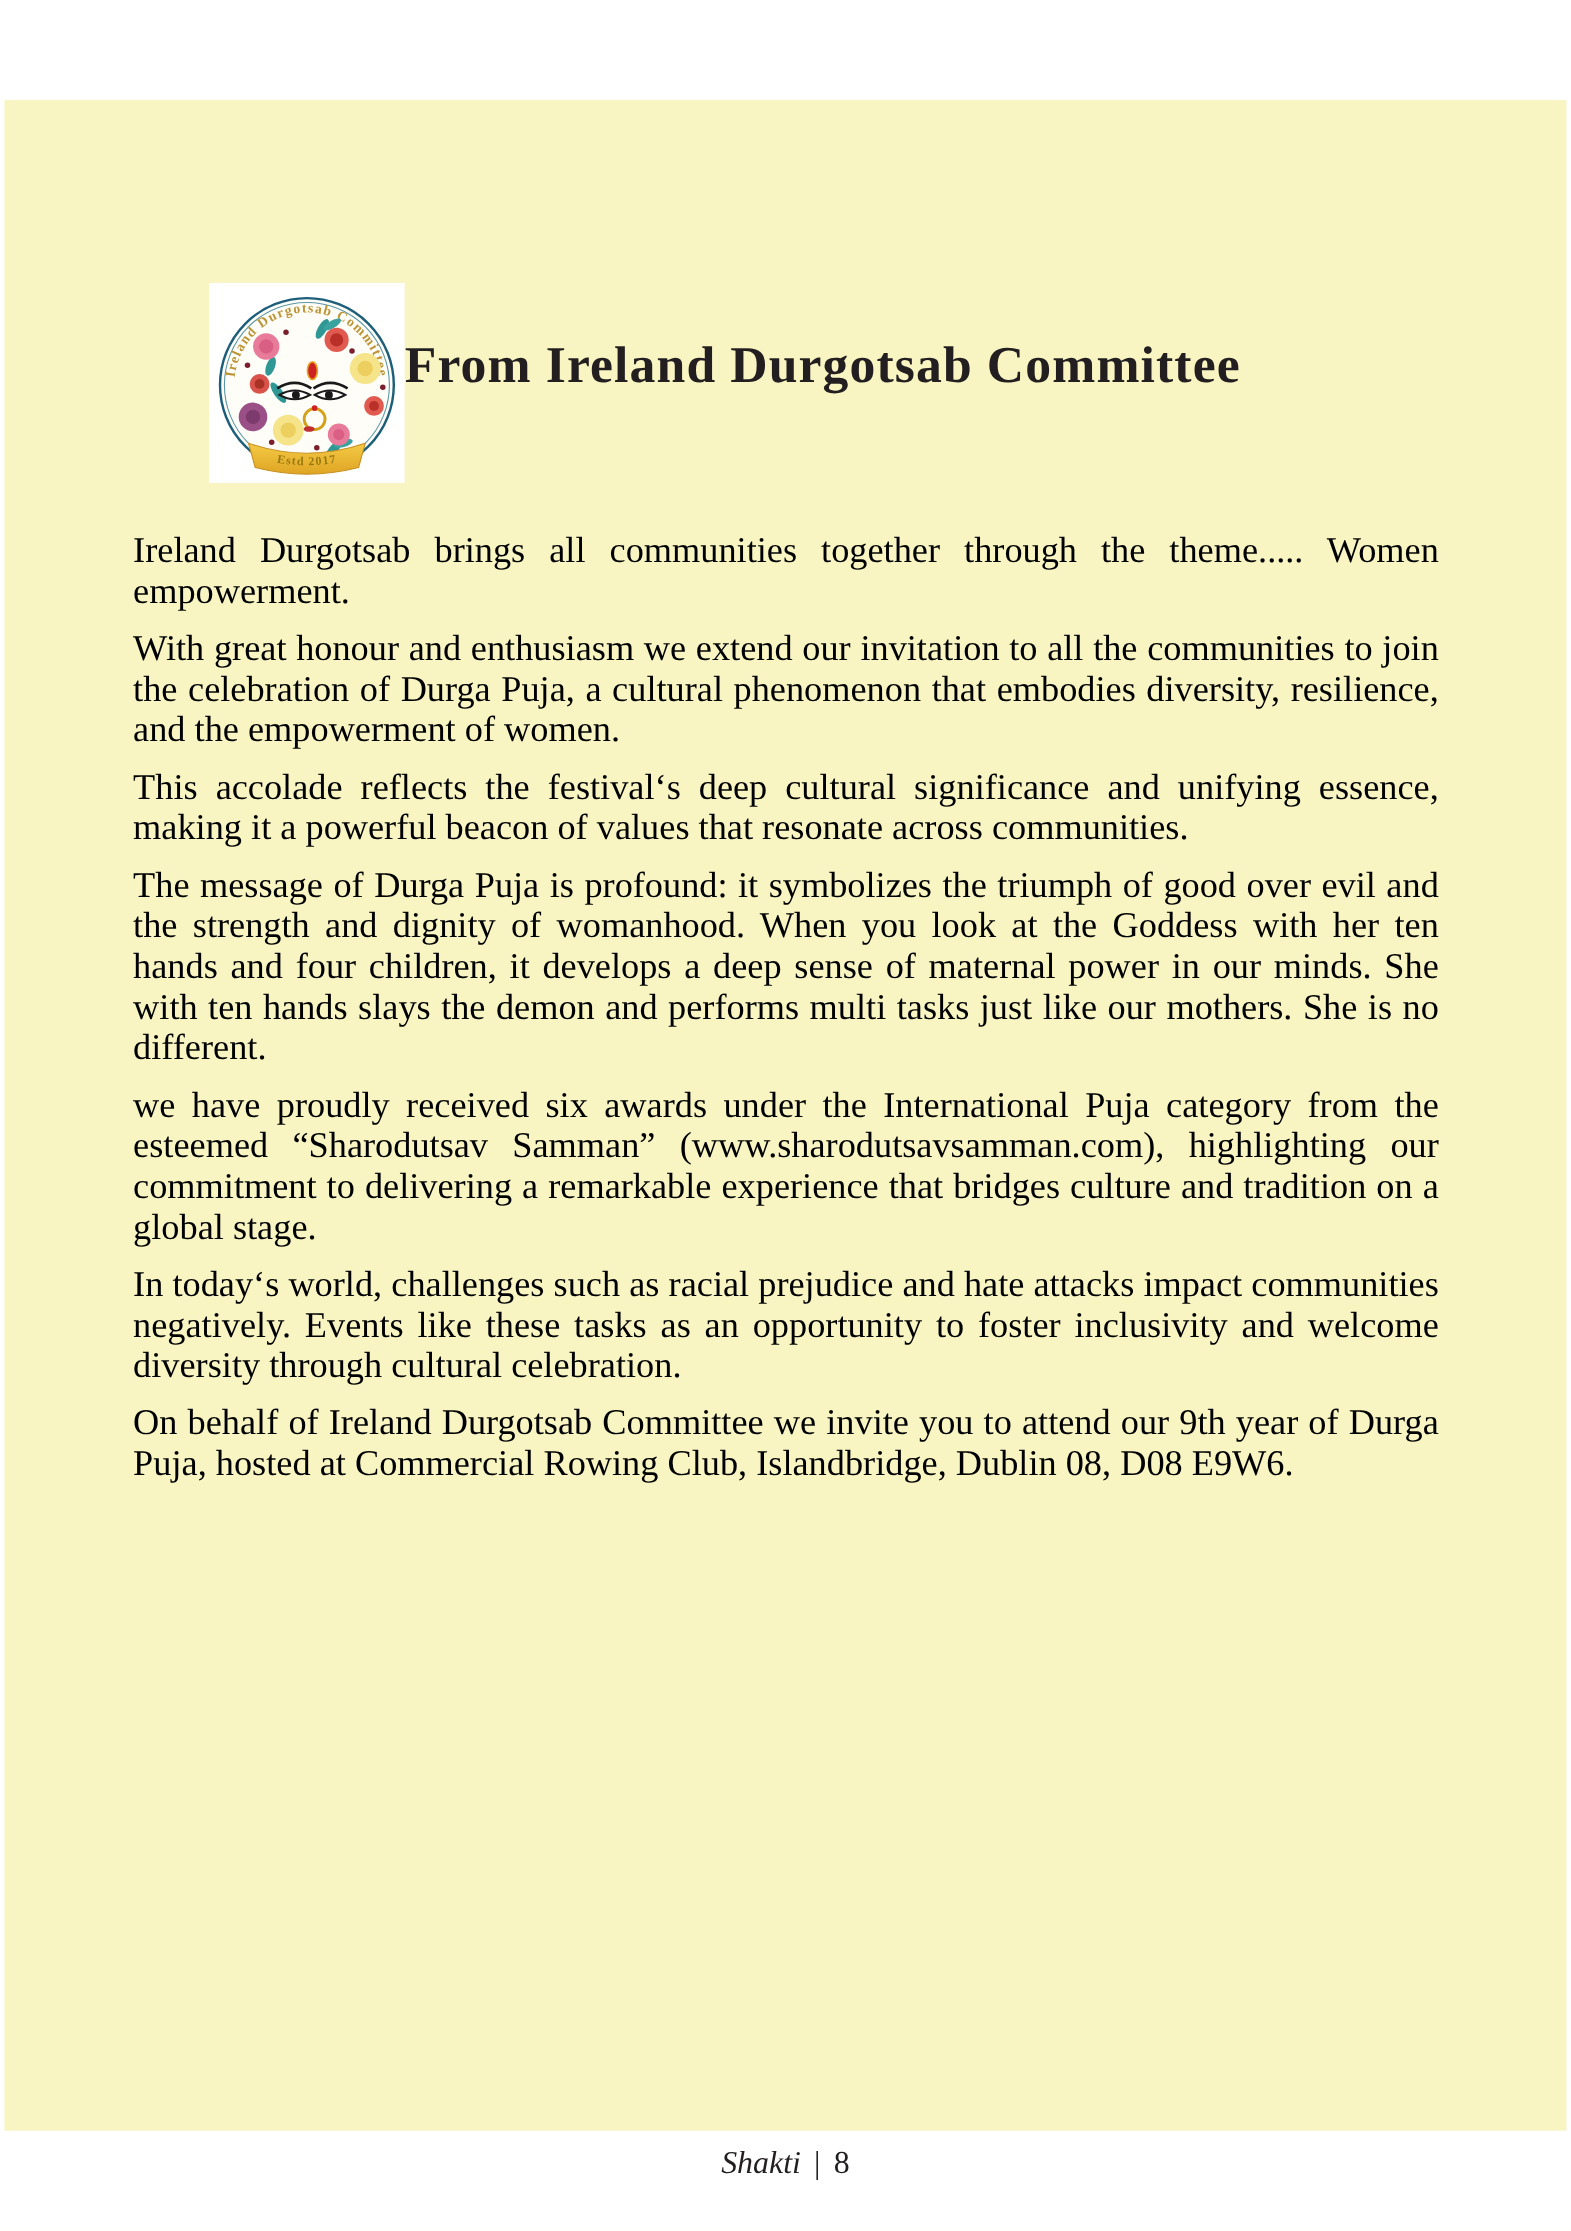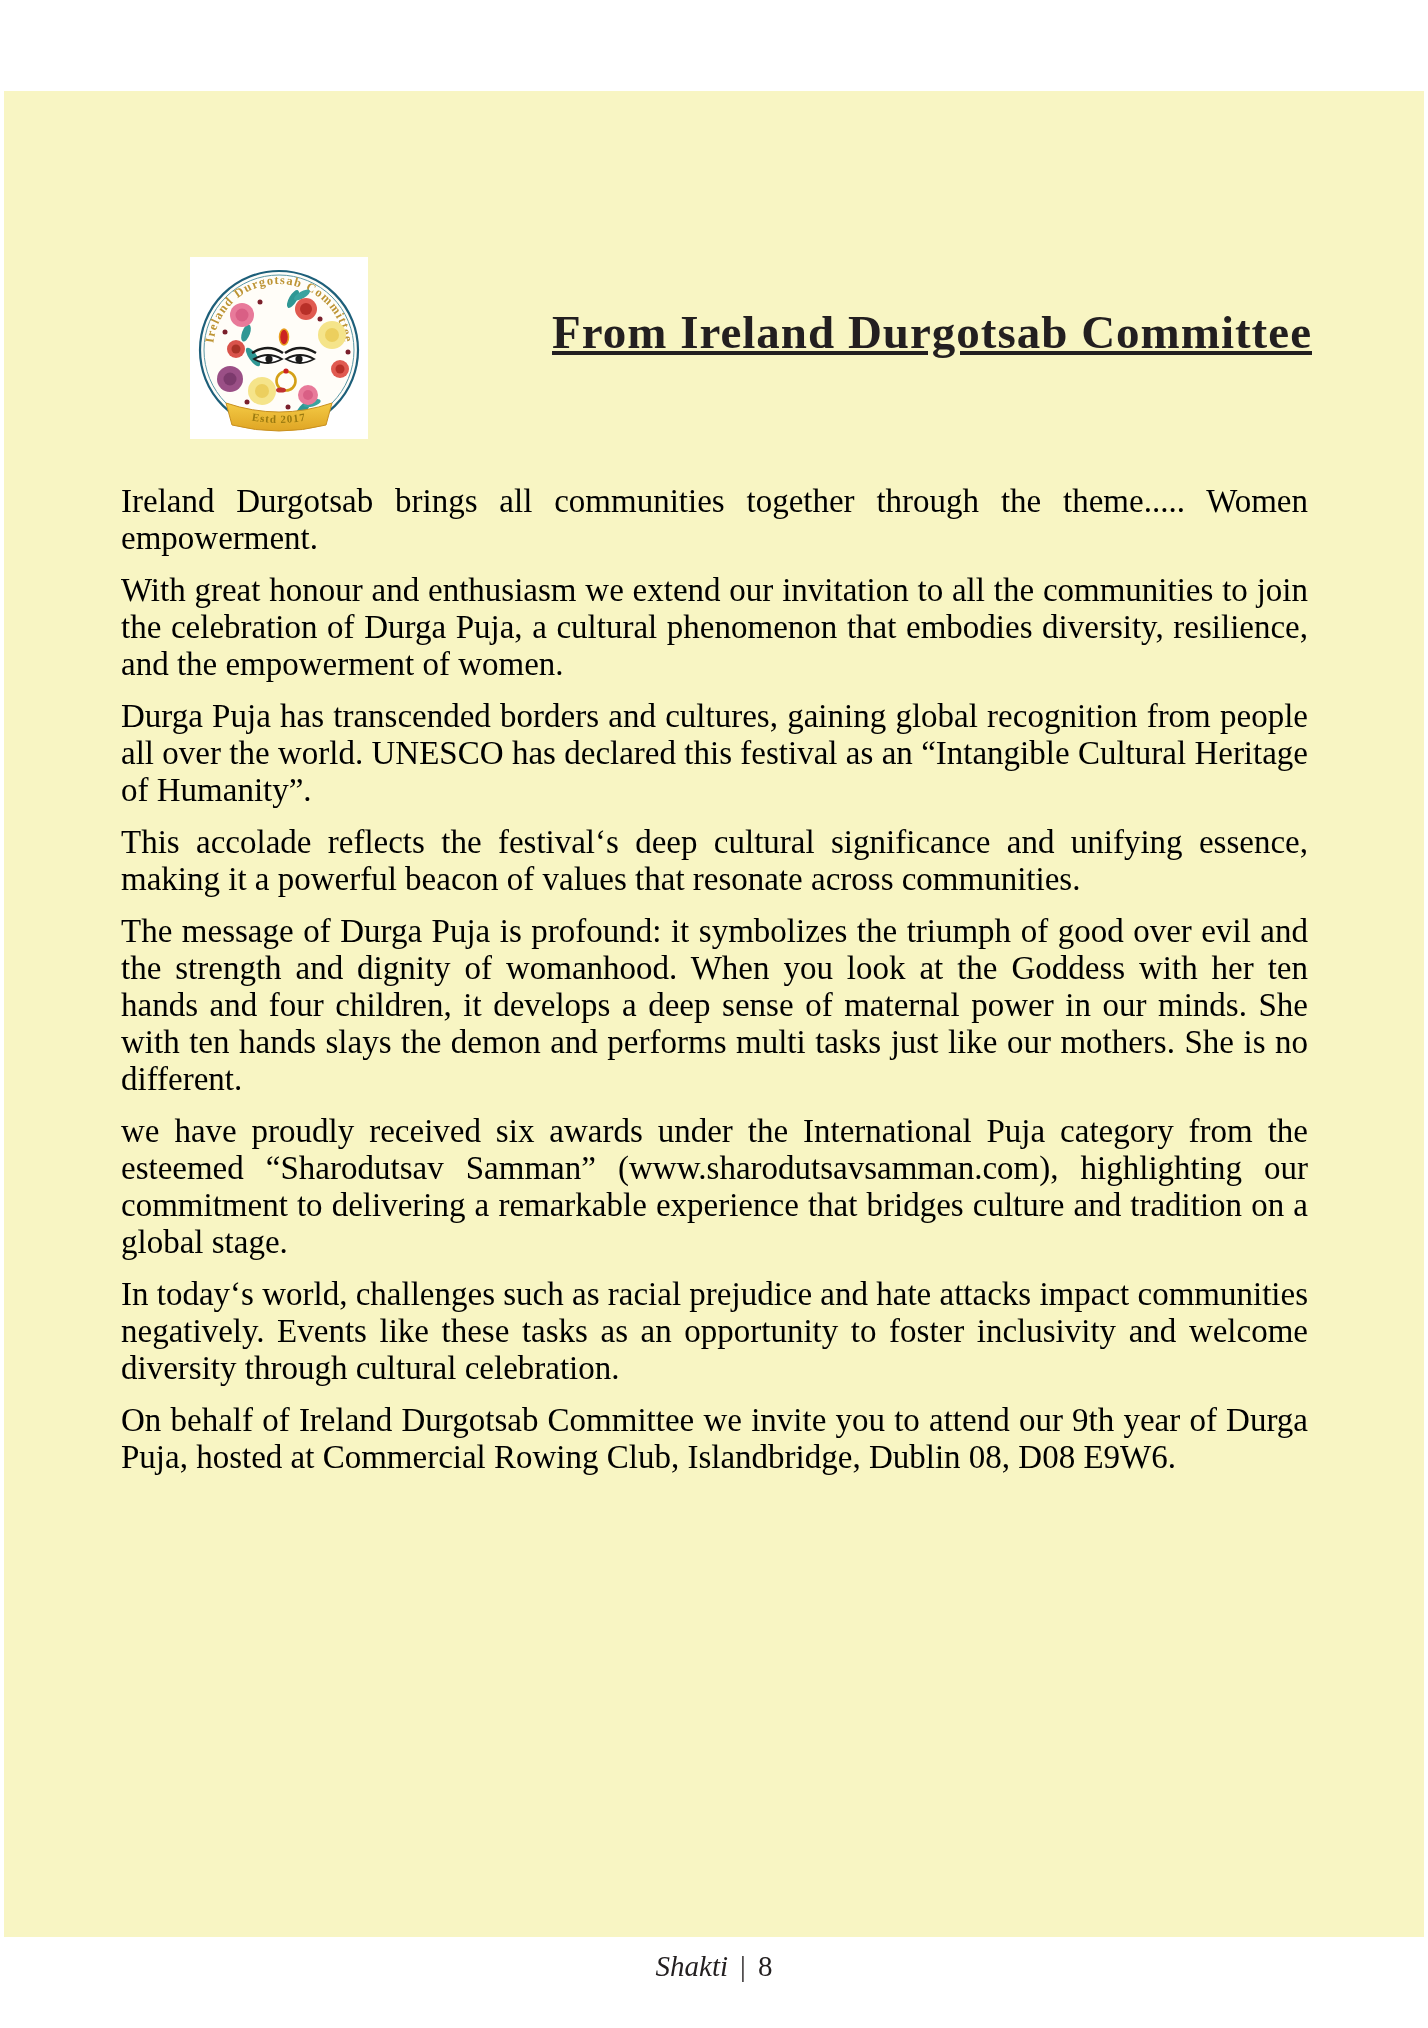--- a/index.html
+++ b/index.html
@@ -29,27 +29,26 @@
     width: 178px;
     height: 182px;
   }
   .logo-box svg { display: block; width: 178px; height: 182px; }
 
   .page-title {
     position: absolute;
     left: 364px;
     top: 214px;
     width: 944px;
-    text-align: right;
+    text-align: left;
     font-size: 47px;
     font-weight: bold;
     letter-spacing: 1px;
     color: #231f20;
     white-space: nowrap;
-    text-decoration: underline;
   }
 
   .body-text {
     position: absolute;
     left: 117px;
     top: 392px;
     width: 1187px;
     font-size: 33px;
     line-height: 37px;
     color: #000000;
@@ -150,21 +149,20 @@
           </text>
         </g>
       </svg>
     </div>
 
     <div class="page-title">From Ireland Durgotsab Committee</div>
 
     <div class="body-text">
         <p><span>Ireland Durgotsab brings all communities together through the theme..... Women empowerment.</span></p>
         <p><span>With great honour and enthusiasm we extend our invitation to all the communities to join the celebration of Durga Puja, a cultural phenomenon that embodies diversity, resilience, and the empowerment of women.</span></p>
-        <p><span>Durga Puja has transcended borders and cultures, gaining global recognition from people all over the world. UNESCO has declared this festival as an “Intangible Cultural Heritage of Humanity”.</span></p>
         <p><span>This accolade reflects the festival‘s deep cultural significance and unifying essence, making it a powerful beacon of values that resonate across communities.</span></p>
         <p><span>The message of Durga Puja is profound: it symbolizes the triumph of good over evil and the strength and dignity of womanhood. When you look at the Goddess with her ten hands and four children, it develops a deep sense of maternal power in our minds. She with ten hands slays the demon and performs multi tasks just like our mothers. She is no different.</span></p>
         <p><span>we have proudly received six awards under the International Puja category from the esteemed “Sharodutsav Samman” (www.sharodutsavsamman.com), highlighting our commitment to delivering a remarkable experience that bridges culture and tradition on a global stage.</span></p>
         <p><span>In today‘s world, challenges such as racial prejudice and hate attacks impact communities negatively. Events like these tasks as an opportunity to foster inclusivity and welcome diversity through cultural celebration.</span></p>
         <p><span>On behalf of Ireland Durgotsab Committee we invite you to attend our 9th year of Durga Puja, hosted at </span><span class="bold">Commercial Rowing Club, Islandbridge, Dublin 08, D08 E9W6</span><span>.</span></p>
       </div>
   </div>
 
   <div class="page-footer">
     <span class="journal">Shakti</span><span class="sep">|</span><span>8</span>

